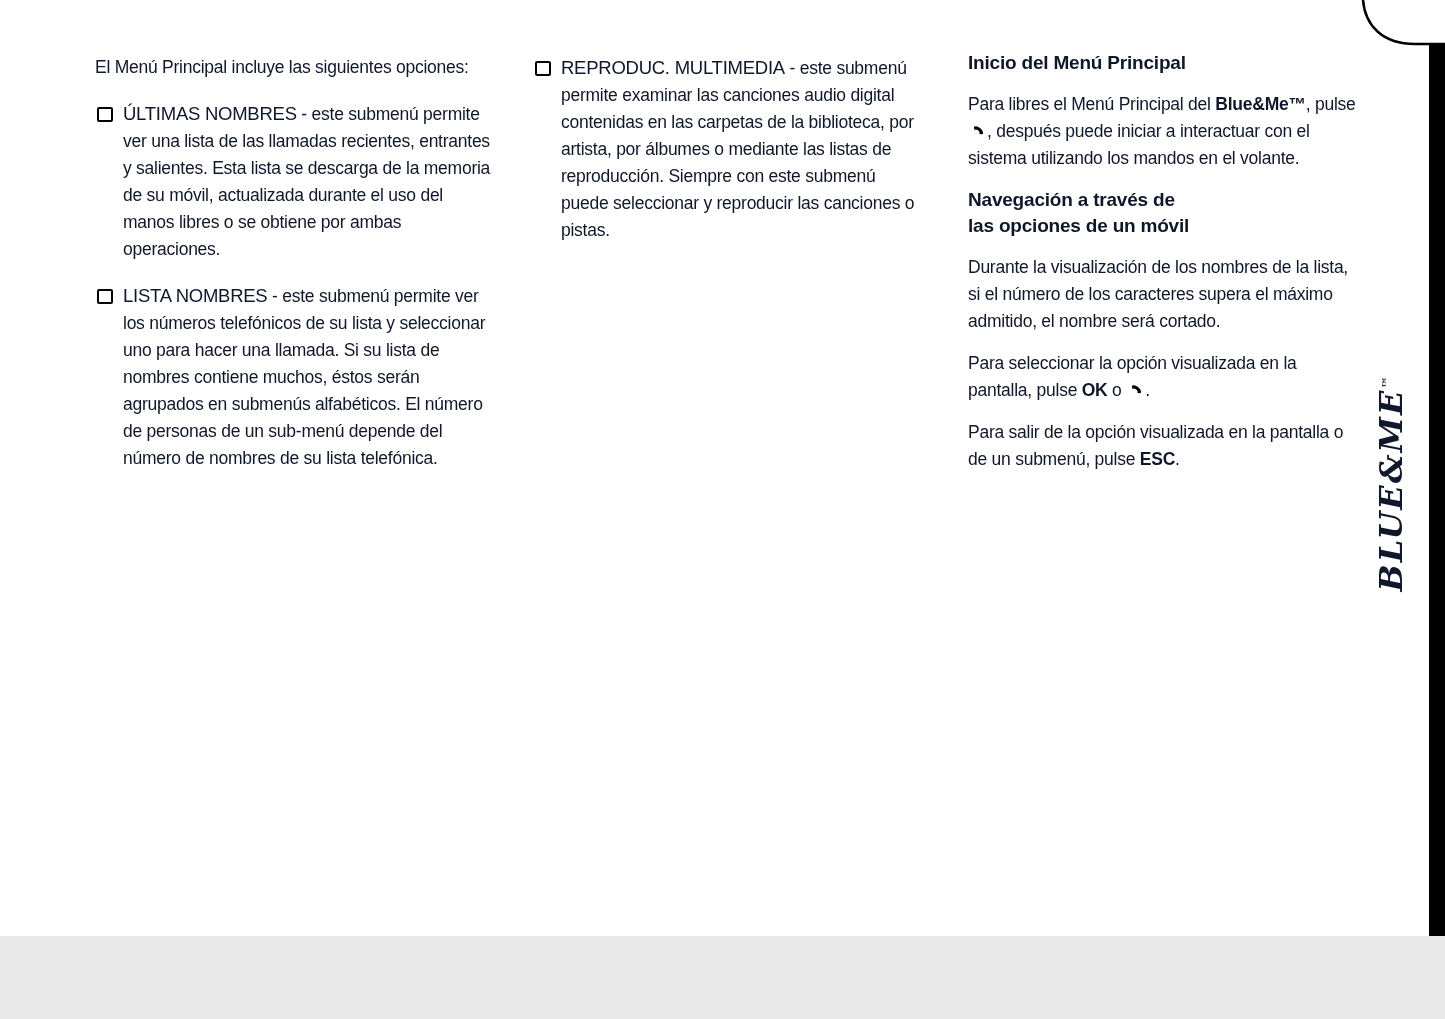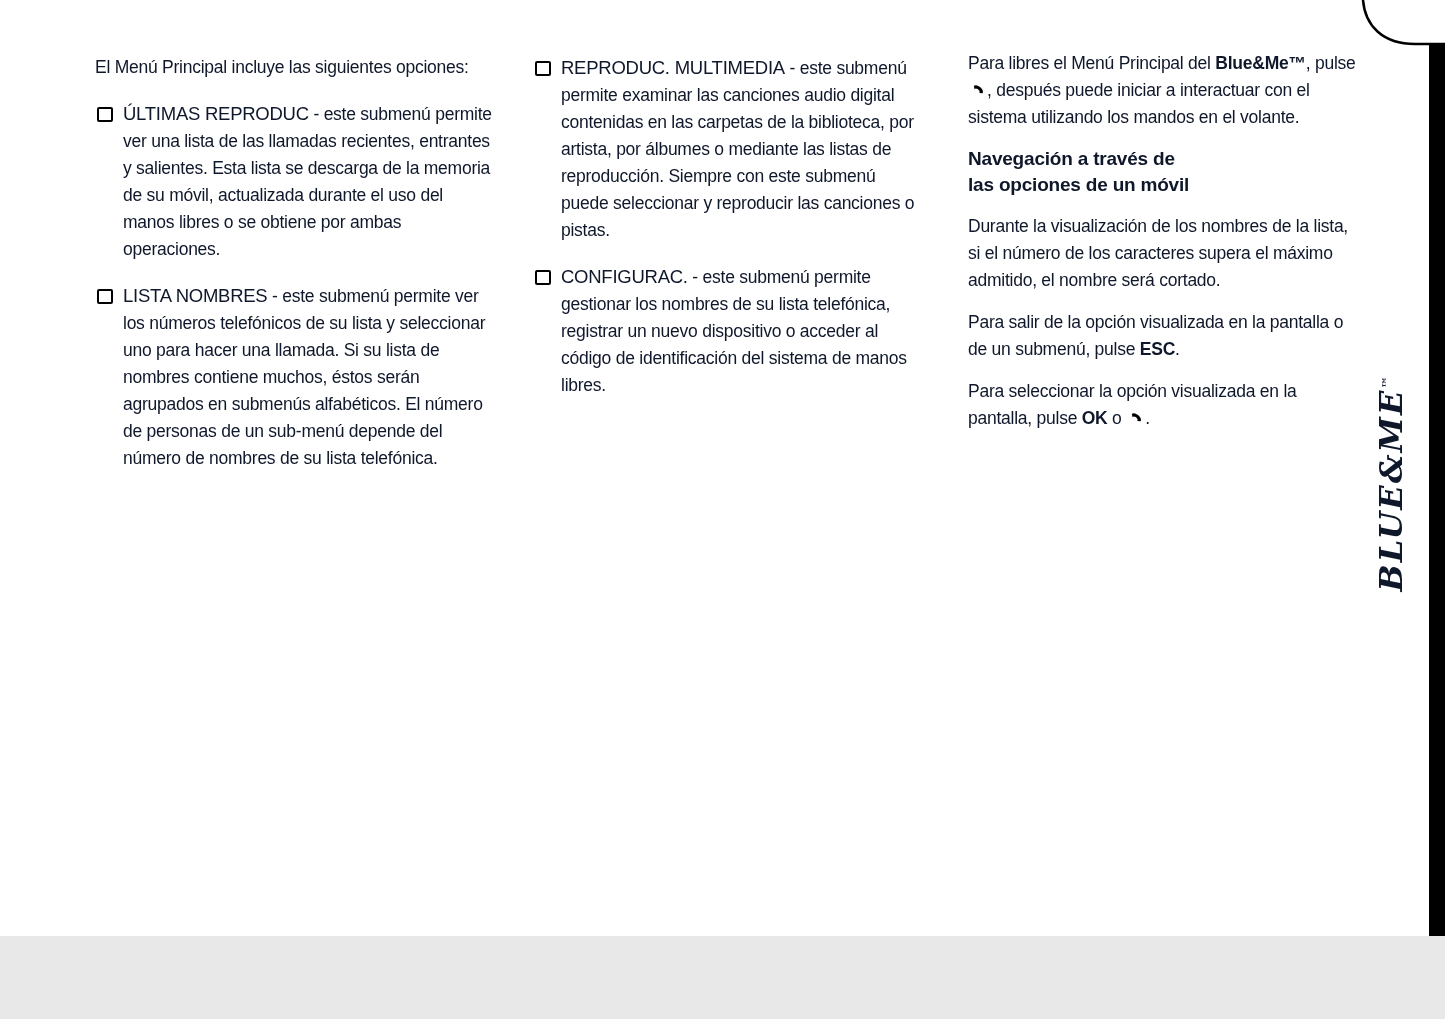--- a/index.html
+++ b/index.html
@@ -69,66 +69,63 @@
 </head>
 <body>
 
 <div class="page">
 
   <div class="col col1">
     <p class="intro">El Menú Principal incluye las siguientes opciones:</p>
 
     <div class="item">
       <span class="bullet"></span>
-      <span class="item-title">ÚLTIMAS REPRODUC</span><span> - </span><span>este submenú permite ver una lista de las llamadas recientes, entrantes y salientes. Esta lista se descarga de la memoria de su móvil, actualizada durante el uso del manos libres o se obtiene por ambas operaciones.</span>
+      <span class="item-title">ÚLTIMAS NOMBRES</span><span> - </span><span>este submenú permite ver una lista de las llamadas recientes, entrantes y salientes. Esta lista se descarga de la memoria de su móvil, actualizada durante el uso del manos libres o se obtiene por ambas operaciones.</span>
     </div>
 
     <div class="item">
       <span class="bullet"></span>
       <span class="item-title">LISTA NOMBRES</span><span> - </span><span>este submenú permite ver los números telefónicos de su lista y seleccionar uno para hacer una llamada. Si su lista de nombres contiene muchos, éstos serán agrupados en submenús alfabéticos. El número de personas de un sub-menú depende del número de nombres de su lista telefónica.</span>
     </div>
   </div>
 
   <div class="col col2">
     <div class="item">
       <span class="bullet"></span>
       <span class="item-title">REPRODUC. MULTIMEDIA</span><span> - </span><span>este submenú permite examinar las canciones audio digital contenidas en las carpetas de la biblioteca, por artista, por álbumes o mediante las listas de reproducción. Siempre con este submenú puede seleccionar y reproducir las canciones o pistas.</span>
     </div>
 
 
-    <div class="item">
-      <span class="bullet"></span>
-      <span class="item-title">CONFIGURAC.</span><span> - </span><span>este submenú permite gestionar los nombres de su lista telefónica, registrar un nuevo dispositivo o acceder al código de identificación del sistema de manos libres.</span>
-    </div>
   </div>
 
   <div class="col col3">
+    <p class="h">Inicio del Menú Principal</p>
 
     <p>
       <span>Para libres el Menú Principal del </span><b>Blue&amp;Me™</b><span>, pulse </span><svg class="phone-glyph" viewBox="0 0 24 24">
           <path d="M4 10.5 C4 4.5 20 4.5 20 10.5 L16.3 13.2 C16.3 9.3 7.7 9.3 7.7 13.2 Z" transform="rotate(40 12 12)" fill="#000"></path>
         </svg><span>, después puede iniciar a interactuar con el sistema utilizando los mandos en el volante.</span>
     </p>
 
     <p class="h h2">
       <span>Navegación a través de</span><br>
       <span>las opciones de un móvil</span>
     </p>
 
 
     <p>Durante la visualización de los nombres de la lista, si el número de los caracteres supera el máximo admitido, el nombre será cortado.</p>
 
     <p>
-      <span>Para salir de la opción visualizada en la pantalla o de un submenú, pulse </span><b>ESC</b><span>.</span>
+      <span>Para seleccionar la opción visualizada en la pantalla, pulse </span><b>OK</b><span> o </span><svg class="phone-glyph" viewBox="0 0 24 24">
+          <path d="M4 10.5 C4 4.5 20 4.5 20 10.5 L16.3 13.2 C16.3 9.3 7.7 9.3 7.7 13.2 Z" transform="rotate(40 12 12)" fill="#000"></path>
+        </svg><span>.</span>
     </p>
 
     <p>
-      <span>Para seleccionar la opción visualizada en la pantalla, pulse </span><b>OK</b><span> o </span><svg class="phone-glyph" viewBox="0 0 24 24">
-          <path d="M4 10.5 C4 4.5 20 4.5 20 10.5 L16.3 13.2 C16.3 9.3 7.7 9.3 7.7 13.2 Z" transform="rotate(40 12 12)" fill="#000"></path>
-        </svg><span>.</span>
+      <span>Para salir de la opción visualizada en la pantalla o de un submenú, pulse </span><b>ESC</b><span>.</span>
     </p>
   </div>
 
   <svg class="curve top-curve" width="92" height="48">
     <path d="M10 0 C12 26 30 44 62 44 L92 44" fill="none" stroke="#000" stroke-width="2.5"></path>
   </svg>
 
   <div class="edge-bar"></div>
 
   <svg class="curve bottom-curve" width="92" height="52">

